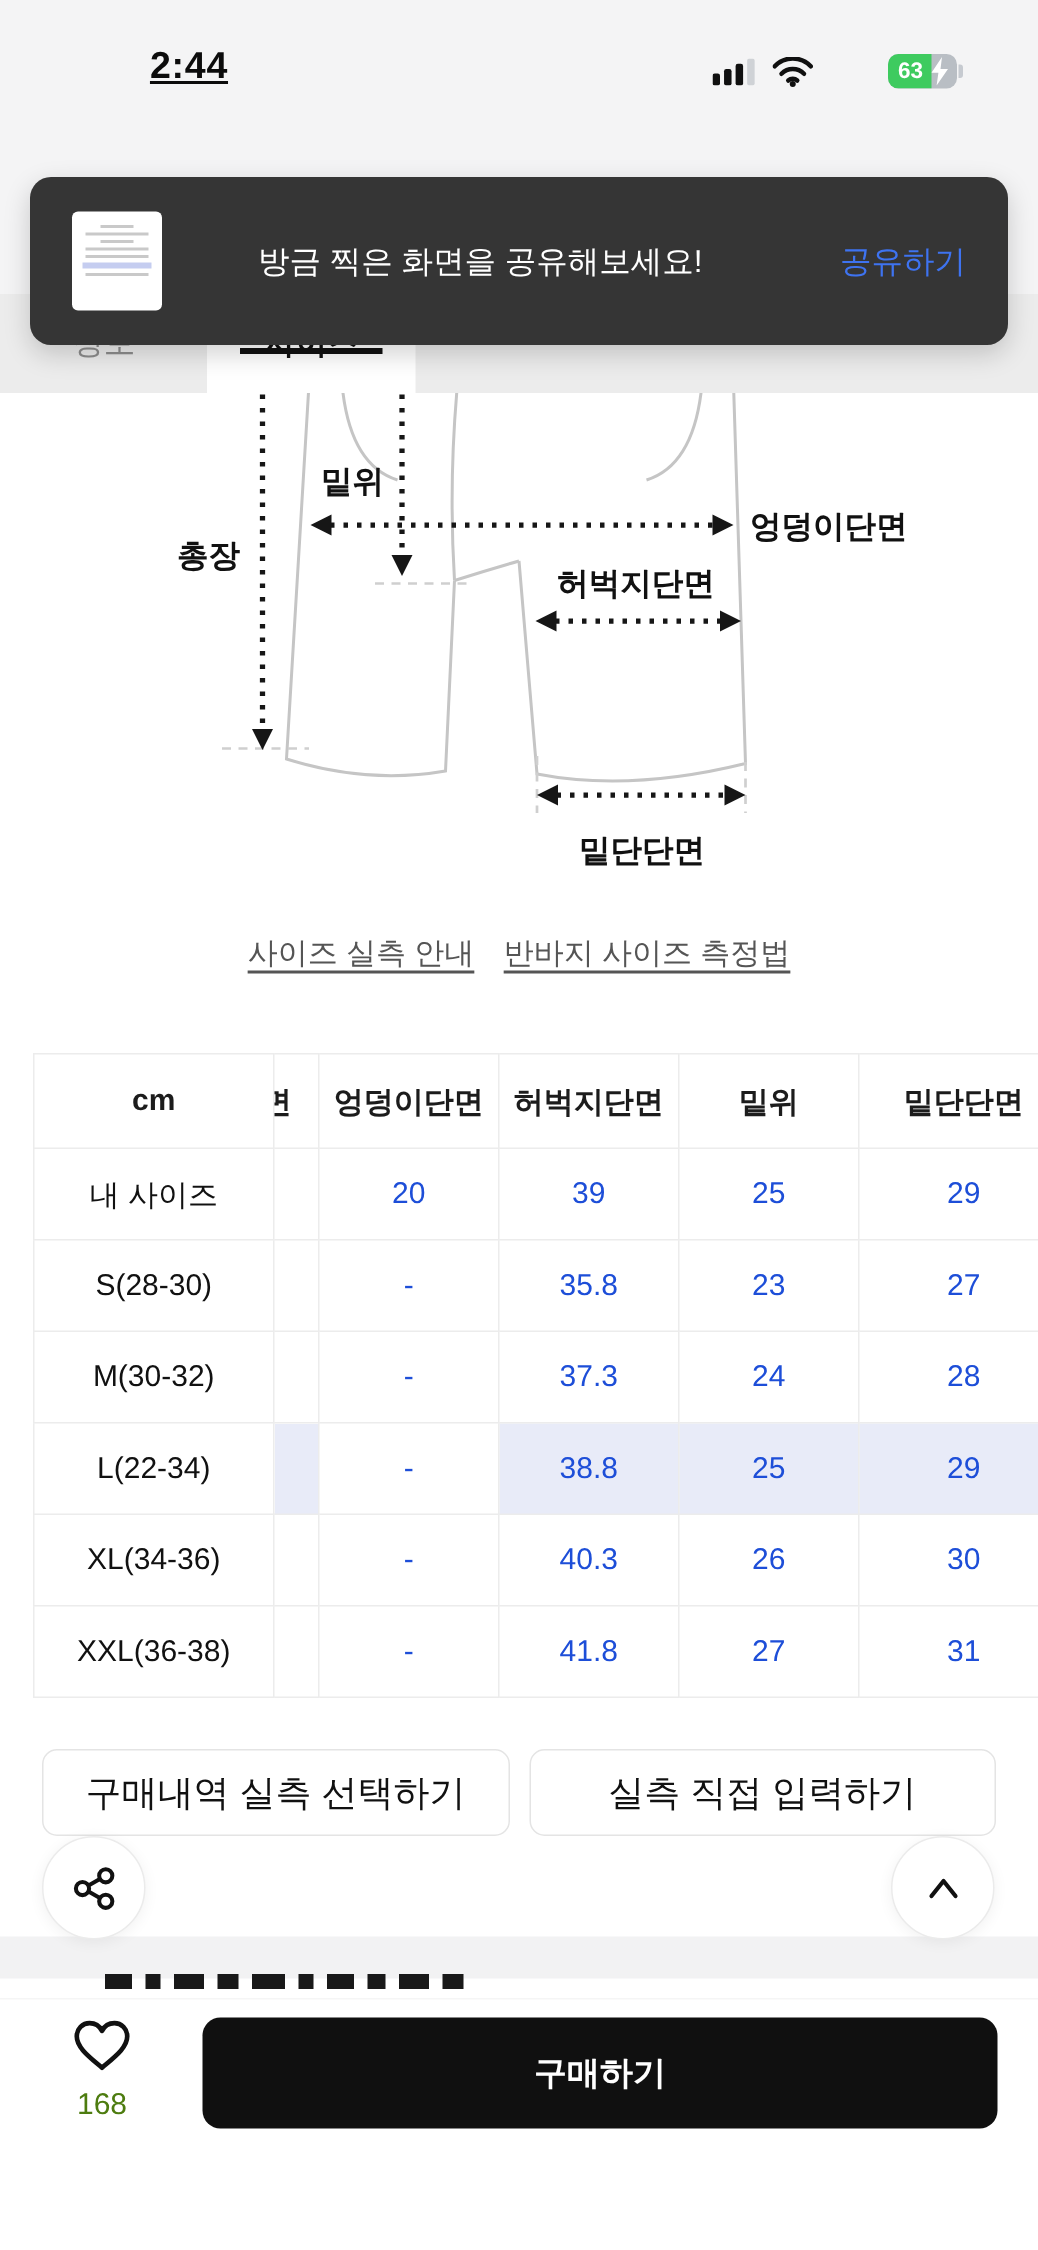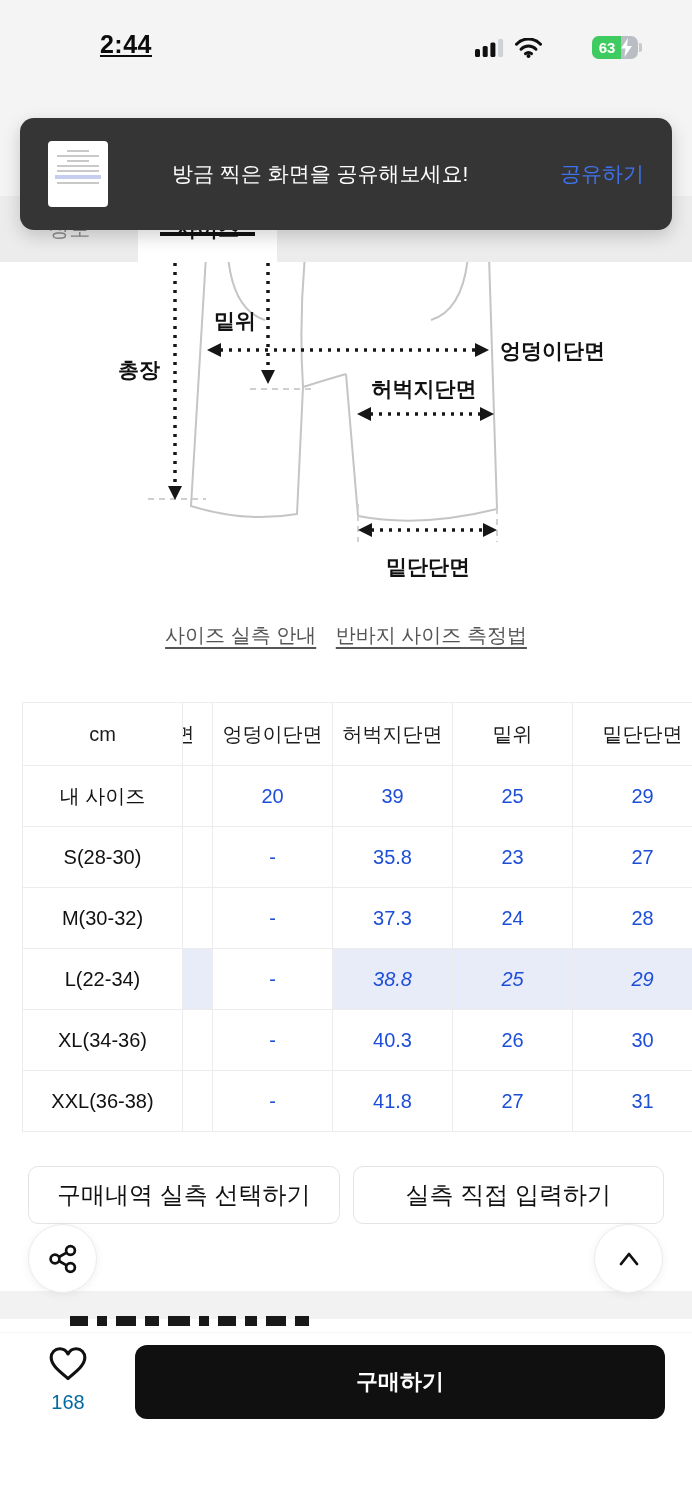--- a/index.html
+++ b/index.html
@@ -45,44 +45,44 @@
   .diagram svg{display:block;}
   .dlabel{font-family:"Liberation Sans","DejaVu Sans",sans-serif;font-size:21px;font-weight:700;fill:#111;}
   
   .size-links{position:absolute;left:0;top:622px;width:692px;text-align:center;font-size:20px;color:#555;}
   .size-links span{text-decoration:underline;text-underline-offset:5px;margin:0 7px;cursor:pointer;}
   
   .table-wrap{position:absolute;left:22px;top:702px;width:670px;overflow:hidden;}
   table.size{border-collapse:collapse;table-layout:fixed;width:690px;}
   table.size td,table.size th{border:1px solid #ececec;text-align:center;font-weight:normal;
     font-size:20px;height:60px;padding:0;background:#fff;}
-  table.size tr.head td, table.size tr.head th{height:62px;color:#1c1c1c;}
+  table.size tr.head td, table.size tr.head th{height:62px;color:#1c1c1c;font-weight:bold;}
   td.rowlabel{color:#111;}
   td.val{color:#1d4ed8;}
   td.narrow{overflow:hidden;}
   .clip-glyph{display:inline-block;transform:translateX(-13px);color:#1c1c1c;}
-  td.hl{background:#e8ebf8 !important;font-style:italic;}
+  td.hl{background:#e8ebf8 !important;}
   
   .measure-buttons{position:absolute;left:28px;top:1166px;width:636px;display:flex;gap:13px;}
   .mbtn{flex:1;height:58px;border:1.5px solid #e4e4e4;border-radius:10px;background:#fff;
     font-size:24px;color:#111;display:flex;align-items:center;justify-content:center;cursor:pointer;
     font-family:inherit;}
   
   .fab{position:absolute;width:67px;height:67px;border-radius:50%;background:#fff;border:1px solid #ebebeb;
     box-shadow:0 2px 10px rgba(0,0,0,.06);display:flex;align-items:center;justify-content:center;cursor:pointer;z-index:20;}
   .fab.share{left:28px;top:1224px;}
   .fab.top{left:594px;top:1224px;}
   
   .gray-strip{position:absolute;left:0;top:1291px;width:692px;height:28px;background:#f2f2f3;}
   .clipped-text{position:absolute;left:70px;top:1316px;display:flex;gap:9px;align-items:flex-start;}
   .clipped-text i{display:block;background:#191919;height:10px;}
   .bottom-bar{position:absolute;left:0;top:1332px;width:692px;height:168px;background:#fff;z-index:30;
     border-top:1px solid rgba(0,0,0,.04);}
   .like{position:absolute;left:36px;top:10px;width:64px;text-align:center;cursor:pointer;}
-  .like-count{margin-top:4px;font-size:20px;color:#0369a1;}
+  .like-count{margin-top:4px;font-size:20px;color:#4d7c0f;}
   .buy-btn{position:absolute;left:135px;right:27px;top:12px;height:74px;border-radius:12px;background:#101010;
     color:#fff;font-size:22px;display:flex;align-items:center;justify-content:center;cursor:pointer;
     font-family:inherit;border:none;font-weight:bold;}
 </style>
 </head>
 <body>
 
 <div class="phone">
 
   <div class="top-region">

